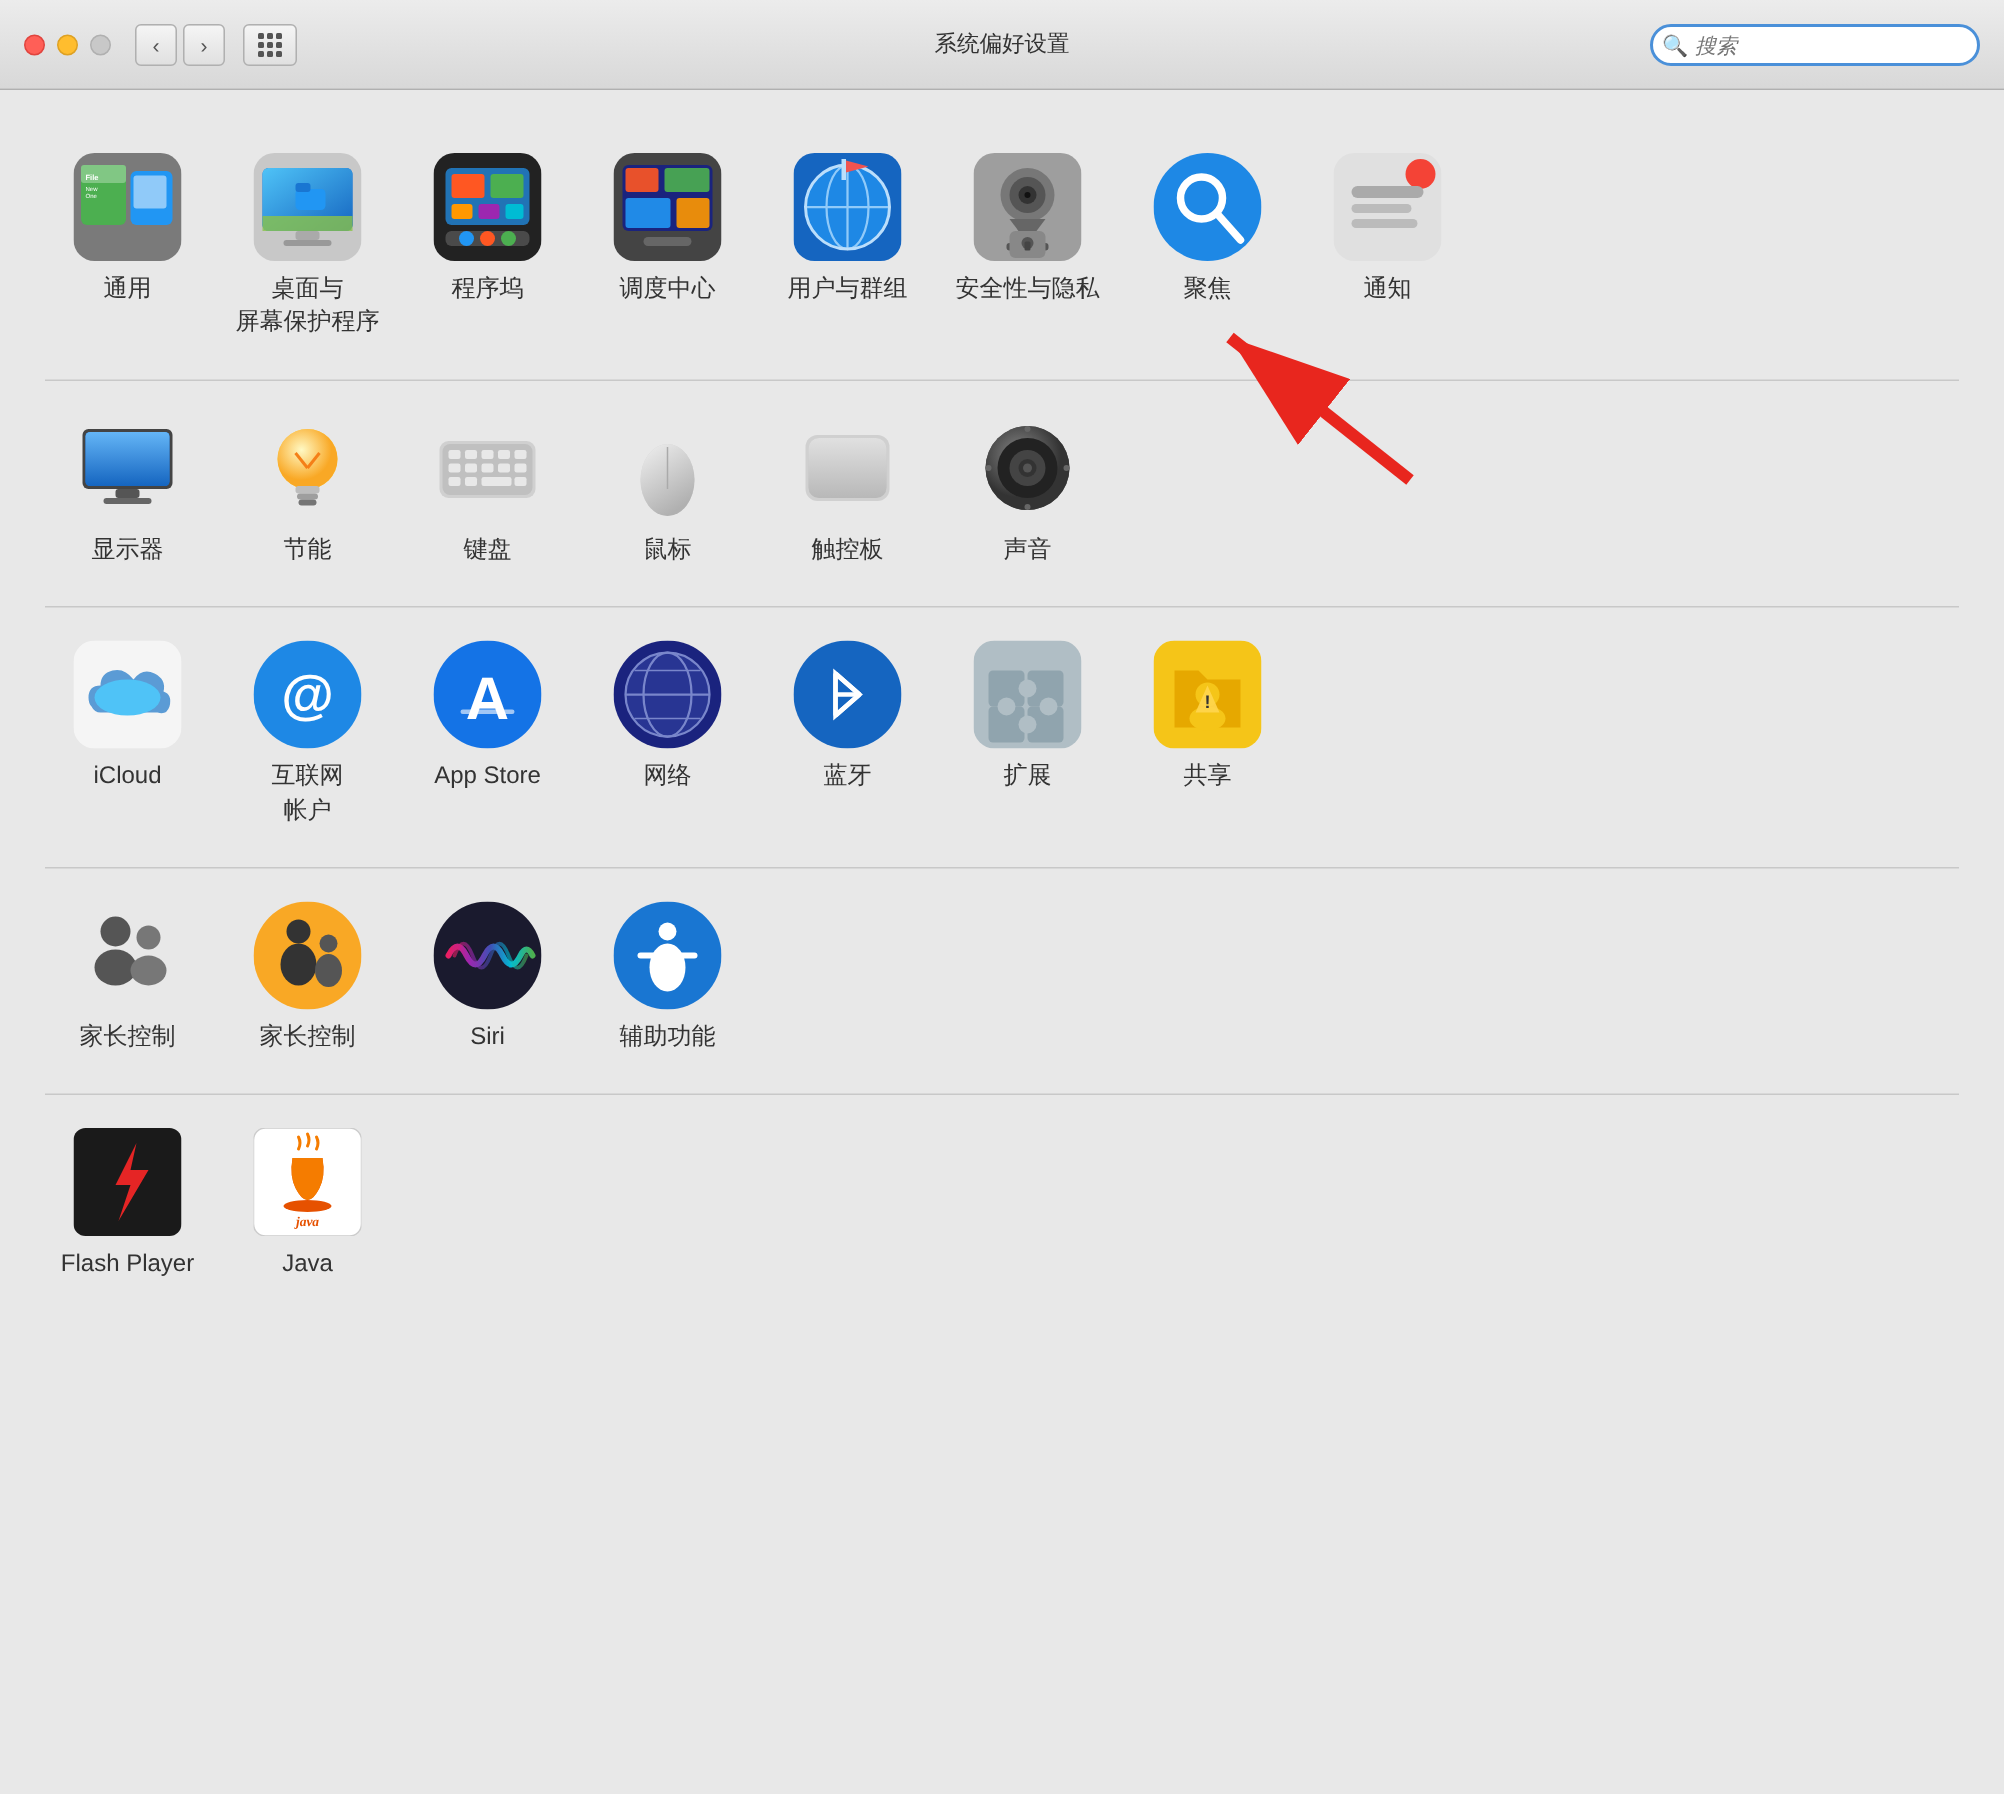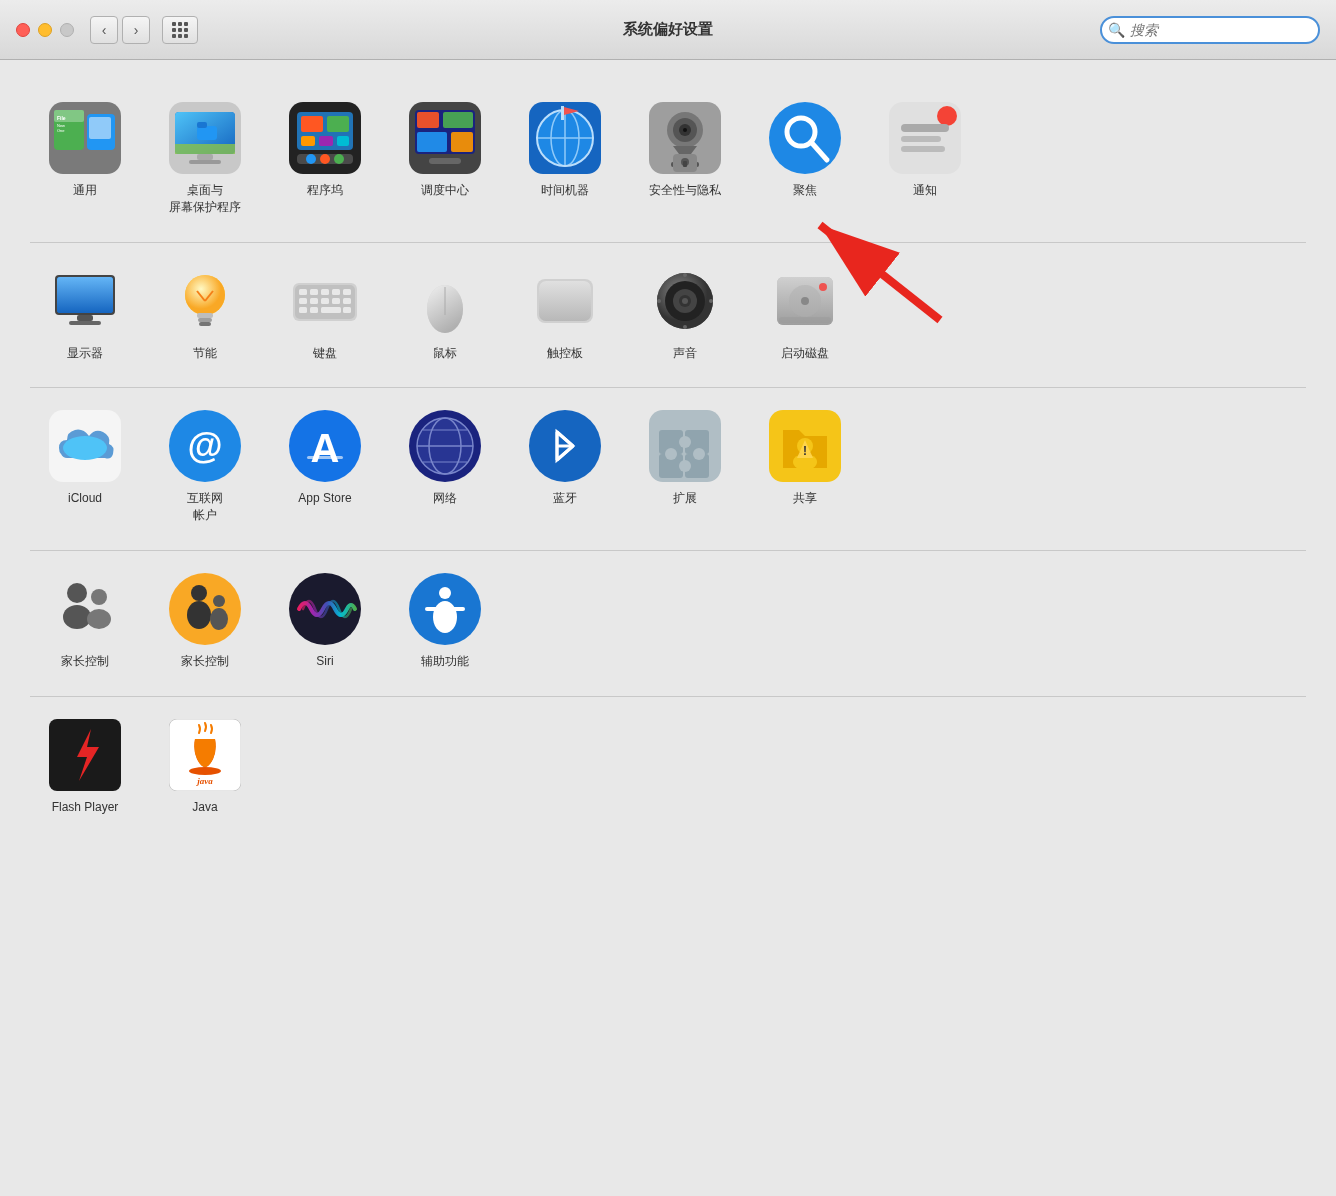--- a/index.html
+++ b/index.html
@@ -77,21 +77,21 @@
       height: 4px;
       border-radius: 1px;
       background: #555;
     }
 
     .title-text {
       position: absolute;
       left: 50%;
       transform: translateX(-50%);
       font-size: 15px;
-      font-weight: 700;
+      font-weight: 400;
       color: #333;
     }
 
     .search-box {
       margin-left: auto;
       position: relative;
       display: flex;
       align-items: center;
     }
     .search-input {
@@ -143,21 +143,21 @@
     .app-icon {
       width: 72px;
       height: 72px;
       margin-bottom: 8px;
       display: flex;
       align-items: center;
       justify-content: center;
       position: relative;
     }
     .app-label {
-      font-size: 12px;
+      font-size: 16px;
       color: #333;
       text-align: center;
       line-height: 1.4;
     }
 
     
     .app-icon svg {
       width: 72px;
       height: 72px;
     }
@@ -305,21 +305,21 @@
             <circle cx="36" cy="36" r="28" fill="#1e88e5"></circle>
             <ellipse cx="36" cy="36" rx="14" ry="28" fill="none" stroke="#90caf9" stroke-width="1.5"></ellipse>
             <line x1="8" y1="36" x2="64" y2="36" stroke="#90caf9" stroke-width="1.5"></line>
             <line x1="36" y1="8" x2="36" y2="64" stroke="#90caf9" stroke-width="1.5"></line>
             <ellipse cx="36" cy="36" rx="28" ry="28" fill="none" stroke="#bbdefb" stroke-width="2"></ellipse>
 
             <rect x="32" y="4" width="3" height="14" fill="#bbdefb"></rect>
             <polygon points="35,5 50,9 35,13" fill="#ef5350"></polygon>
           </svg>
         </div>
-        <div class="app-label">时间机器</div>
+        <div class="app-label">用户与群组</div>
       </div>
 
       <div class="app-item">
         <div class="app-icon">
           <svg viewBox="0 0 72 72">
             <rect width="72" height="72" rx="14" fill="#9e9e9e"></rect>
 
             <circle cx="36" cy="28" r="18" fill="#777"></circle>
             <circle cx="36" cy="28" r="12" fill="#555"></circle>
             <circle cx="36" cy="28" r="6" fill="#333"></circle>
@@ -490,40 +490,20 @@
 
             <circle cx="36" cy="10" r="2" fill="#666"></circle>
             <circle cx="36" cy="62" r="2" fill="#666"></circle>
             <circle cx="10" cy="36" r="2" fill="#666"></circle>
             <circle cx="62" cy="36" r="2" fill="#666"></circle>
           </svg>
         </div>
         <div class="app-label">声音</div>
       </div>
 
-      <div class="app-item">
-        <div class="app-icon">
-          <svg viewBox="0 0 72 72">
-
-            <rect x="8" y="12" width="56" height="48" rx="6" fill="#bdbdbd"></rect>
-            <rect x="8" y="12" width="56" height="48" rx="6" fill="url(#hdGrad)"></rect>
-            <defs>
-              <linearGradient id="hdGrad" x1="0" y1="0" x2="0" y2="1">
-                <stop offset="0%" stop-color="#d0d0d0"></stop>
-                <stop offset="100%" stop-color="#9e9e9e"></stop>
-              </linearGradient>
-            </defs>
-            <circle cx="36" cy="36" r="16" fill="#b0b0b0" opacity="0.5"></circle>
-            <circle cx="36" cy="36" r="4" fill="#888"></circle>
-            <rect x="10" y="52" width="52" height="6" rx="3" fill="#999" opacity="0.5"></rect>
-            <circle cx="54" cy="22" r="4" fill="#ef5350"></circle>
-          </svg>
-        </div>
-        <div class="app-label">启动磁盘</div>
-      </div>
     </div>
 
     <div class="section">
 
       <div class="app-item">
         <div class="app-icon">
           <svg viewBox="0 0 72 72">
             <rect width="72" height="72" rx="14" fill="#f5f5f5"></rect>
 
             <path d="M18 46 Q10 46 10 38 Q10 30 18 30 Q18 22 26 20 Q34 18 40 26 Q46 18 54 22 Q62 26 60 34 Q66 36 64 44 Q62 50 56 48 L18 48 Q14 48 12 44" fill="#5b9bd5"></path>

